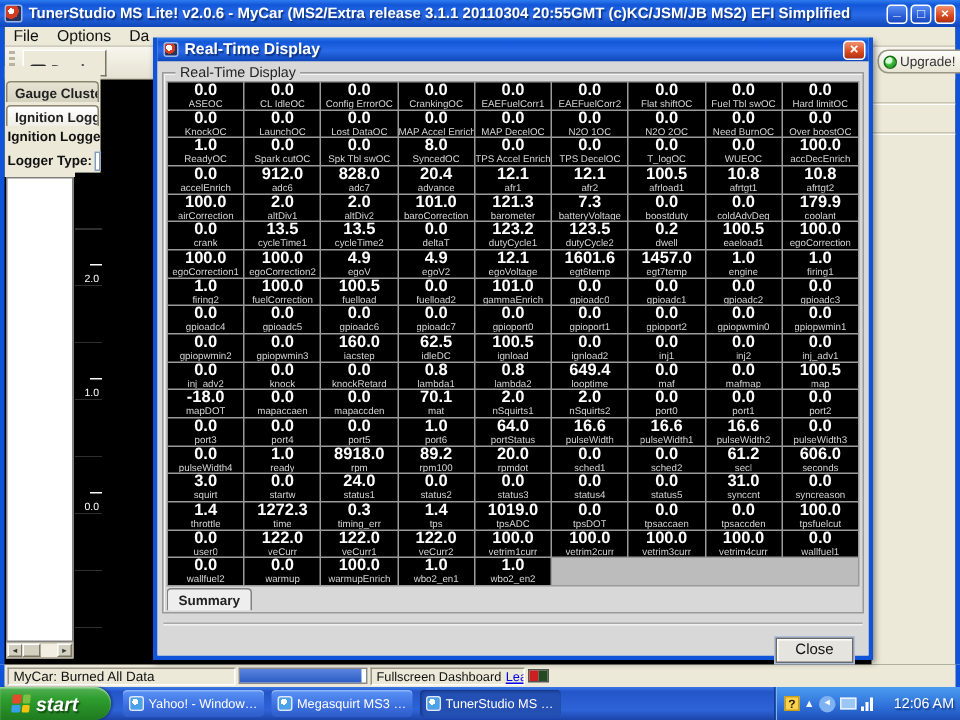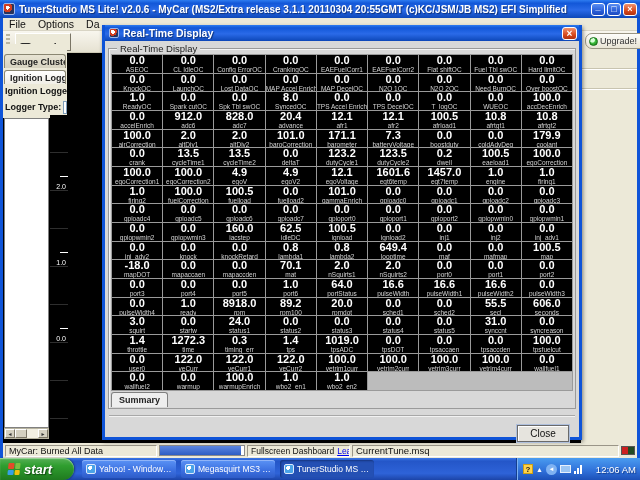--- a/index.html
+++ b/index.html
@@ -378,21 +378,21 @@
             </div>
             <div class="cell">
               <div class="cv">2.0</div>
               <div class="cl">altDiv2</div>
             </div>
             <div class="cell">
               <div class="cv">101.0</div>
               <div class="cl">baroCorrection</div>
             </div>
             <div class="cell">
-              <div class="cv">171.1</div>
+              <div class="cv">121.3</div>
               <div class="cl">barometer</div>
             </div>
             <div class="cell">
               <div class="cv">7.3</div>
               <div class="cl">batteryVoltage</div>
             </div>
             <div class="cell">
               <div class="cv">0.0</div>
               <div class="cl">boostduty</div>
             </div>
@@ -714,21 +714,21 @@
             </div>
             <div class="cell">
               <div class="cv">0.0</div>
               <div class="cl">sched1</div>
             </div>
             <div class="cell">
               <div class="cv">0.0</div>
               <div class="cl">sched2</div>
             </div>
             <div class="cell">
-              <div class="cv">55.5</div>
+              <div class="cv">61.2</div>
               <div class="cl">secl</div>
             </div>
             <div class="cell">
               <div class="cv">606.0</div>
               <div class="cl">seconds</div>
             </div>
             <div class="cell">
               <div class="cv">3.0</div>
               <div class="cl">squirt</div>
             </div>
@@ -869,21 +869,20 @@
 
   <div class="statusbar">
     <span class="sb-cell sb-msg">MyCar: Burned All Data</span>
     <span class="sb-progress">
       <span class="sb-fill" style="width: 97%;"></span>
     </span>
     <span class="sb-cell sb-dash">
       <span>Fullscreen Dashboard</span>
       <a class="learn">Learn More!</a>
     </span>
-    <span class="sb-cell sb-file">CurrentTune.msq</span>
     <span class="sb-ind">
       <span class="ind-red"></span>
       <span class="ind-grn"></span>
     </span>
   </div>
 
   <div class="taskbar">
     <div class="startbtn">
       <span class="flag">
           <i class="f1"></i>

